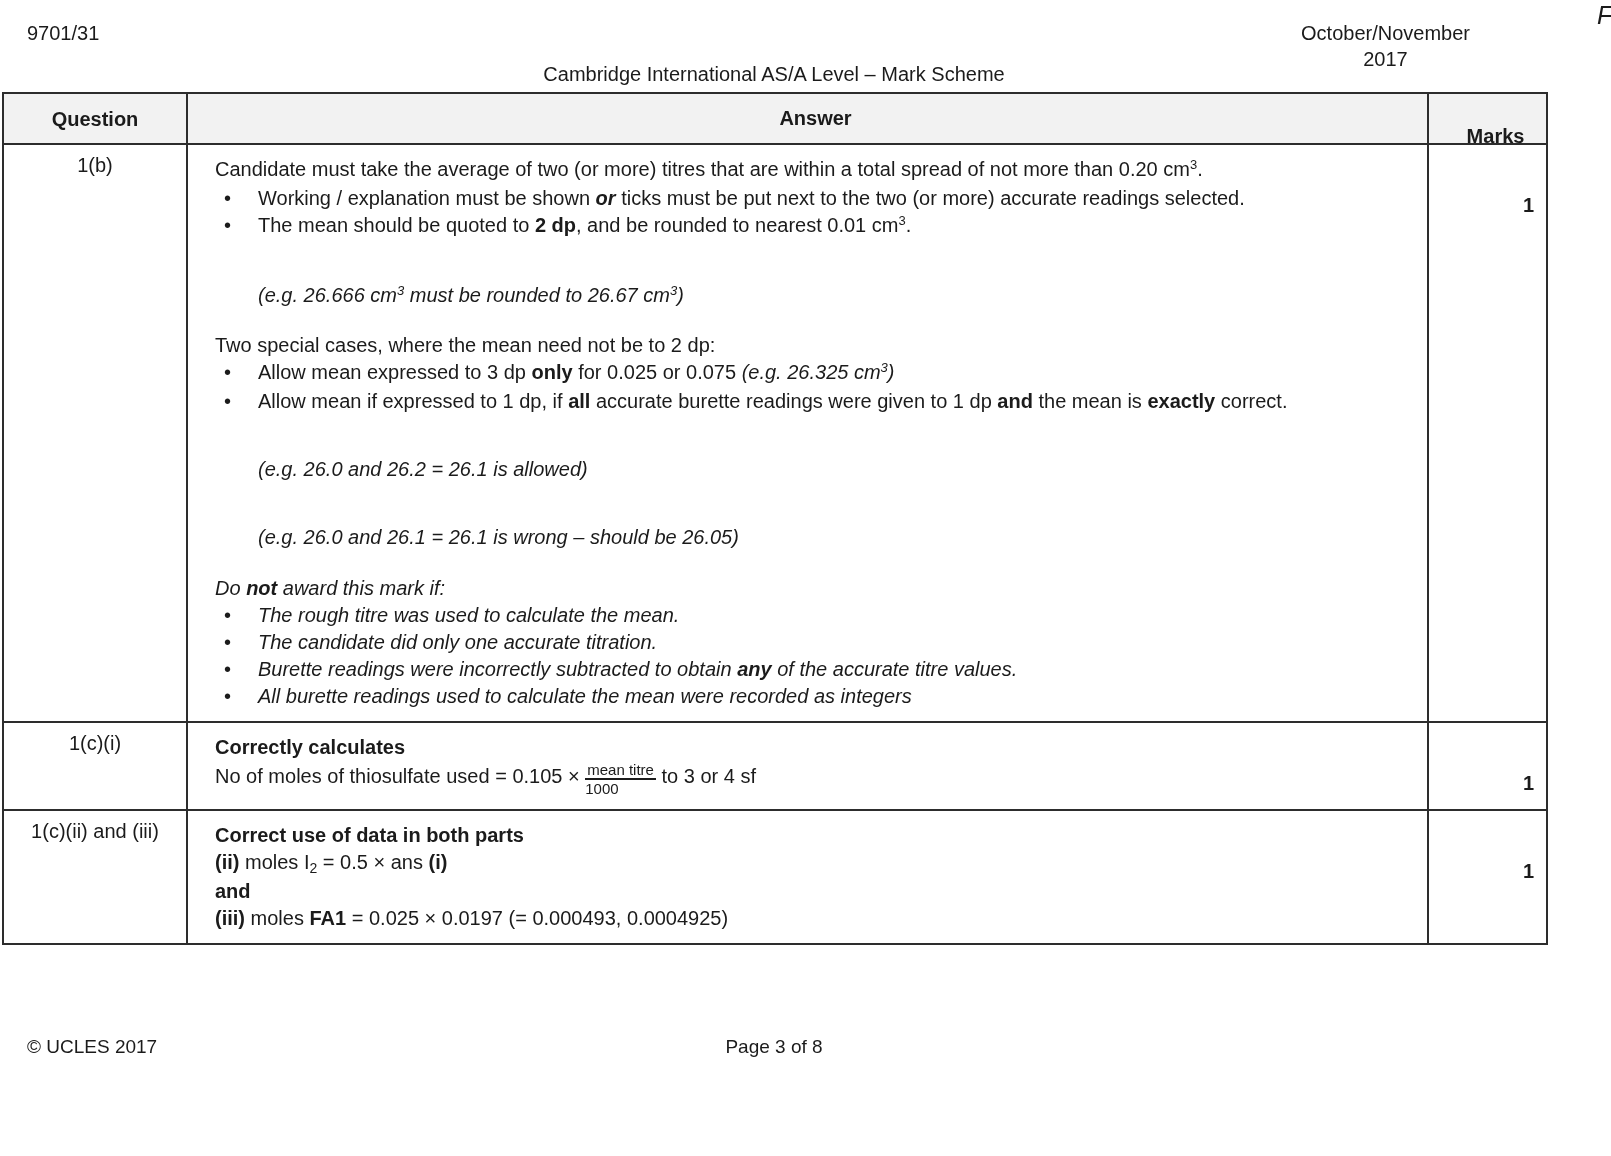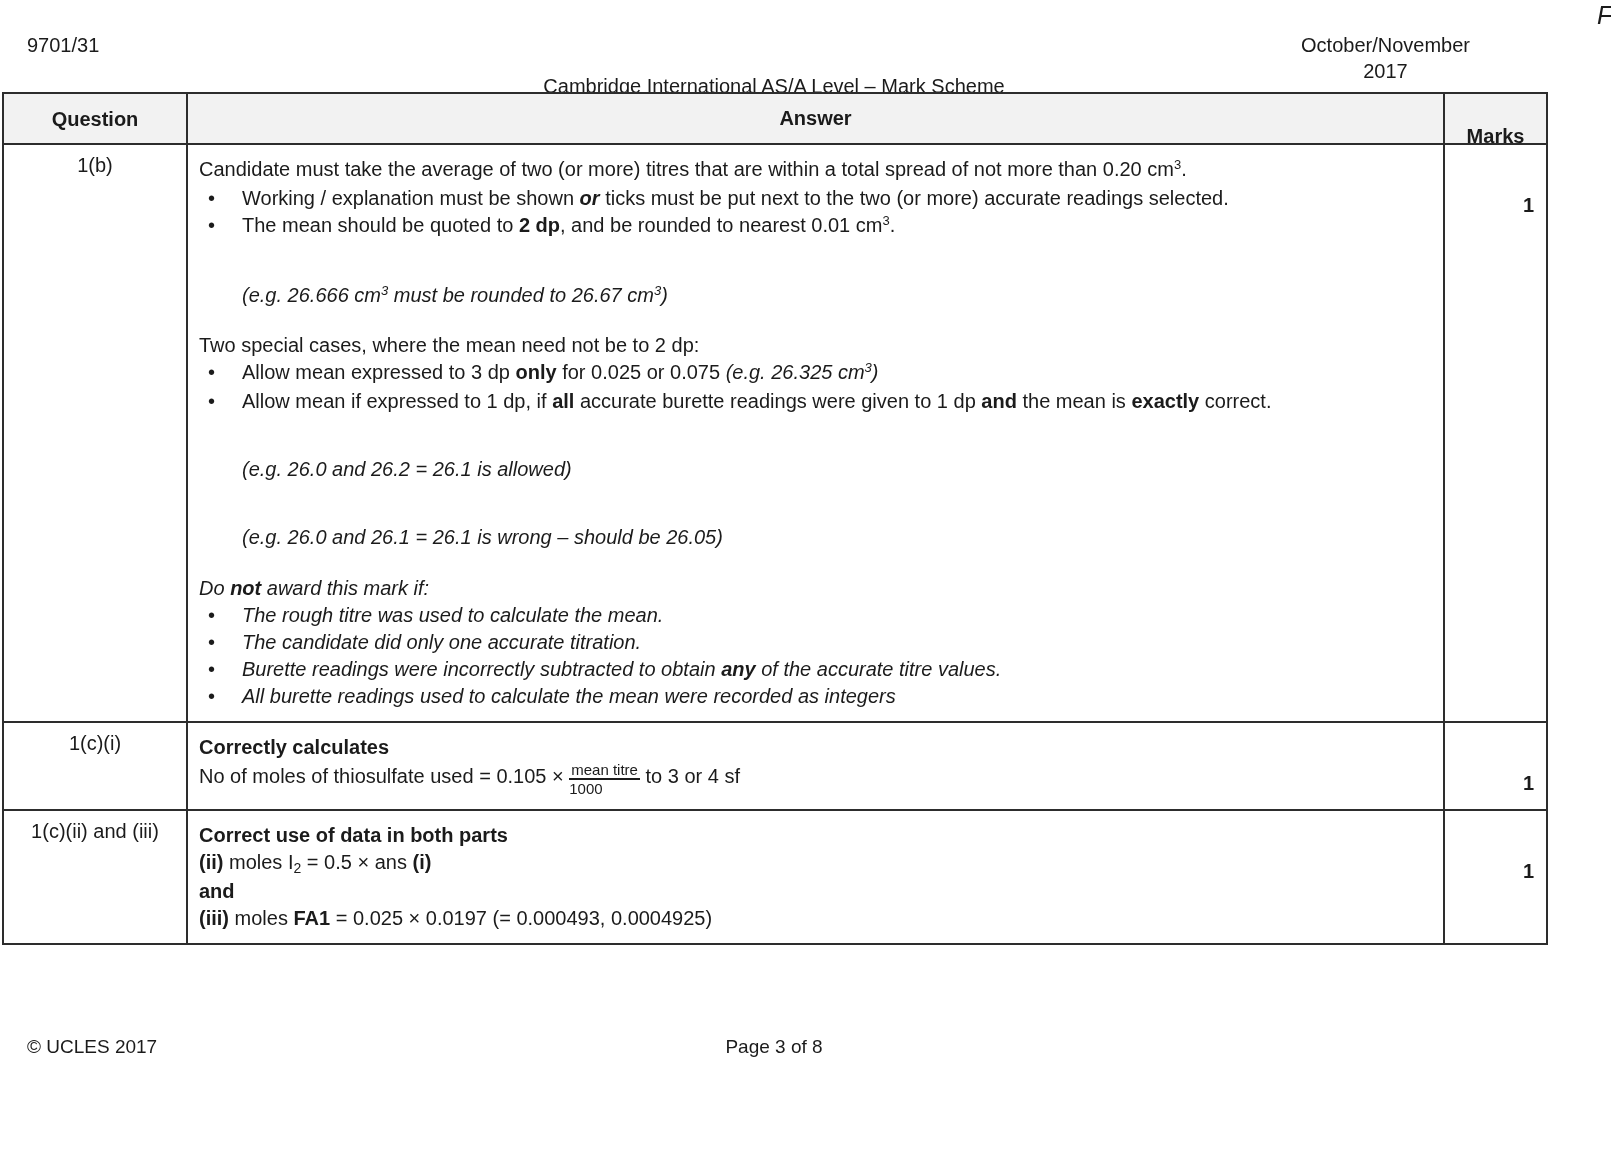--- a/index.html
+++ b/index.html
@@ -12,33 +12,33 @@
   }
   body { position:relative; }
 
   
   .corner-letter {
     position:absolute; top:1px; left:1597px;
     font-style:italic; font-size:25px;
   }
 
   
-  .doc-header { position:absolute; top:32px; left:0; width:1548px; display:flex; }
+  .doc-header { position:absolute; top:20px; left:0; width:1548px; display:flex; }
   .h-left  { width:300px; padding-left:27px; font-size:20px; line-height:26px; }
   .h-center{ flex:1; text-align:center; font-size:20px; line-height:26px;margin-top:41px; }
   .h-right { width:300px; padding-right:25px; text-align:center; font-size:20px; line-height:26px; }
   .bold { font-weight:bold; }
 
   
   .mark-table {
     position:absolute; left:2px; top:92px; width:1546px;
     border:2px solid #2d2d2d;
     background:#fff;
   }
-  .trow { display:flex; border-bottom:2px solid #2d2d2d; }
+  .trow { display:flex; border-bottom:2px solid #2d2d2d;gap:16px; }
   .trow:last-child { border-bottom:none; }
   .cell { border-right:2px solid #2d2d2d; }
   .cell:last-child { border-right:none;margin-top:36px; }
 
   .q-cell { width:184px; flex:none; text-align:center; padding-top:7px; font-size:20px; line-height:26px; }
   .a-cell { flex:1; padding:11px 10px 11px 11px; font-size:20px; line-height:27px; }
   .m-cell { width:101px; flex:none; text-align:right; padding:13px 12px 0 0; font-weight:bold; font-size:20px; }
 
   .thead-row { background:#f2f2f2; height:51px; }
   .thead-row .cell {

